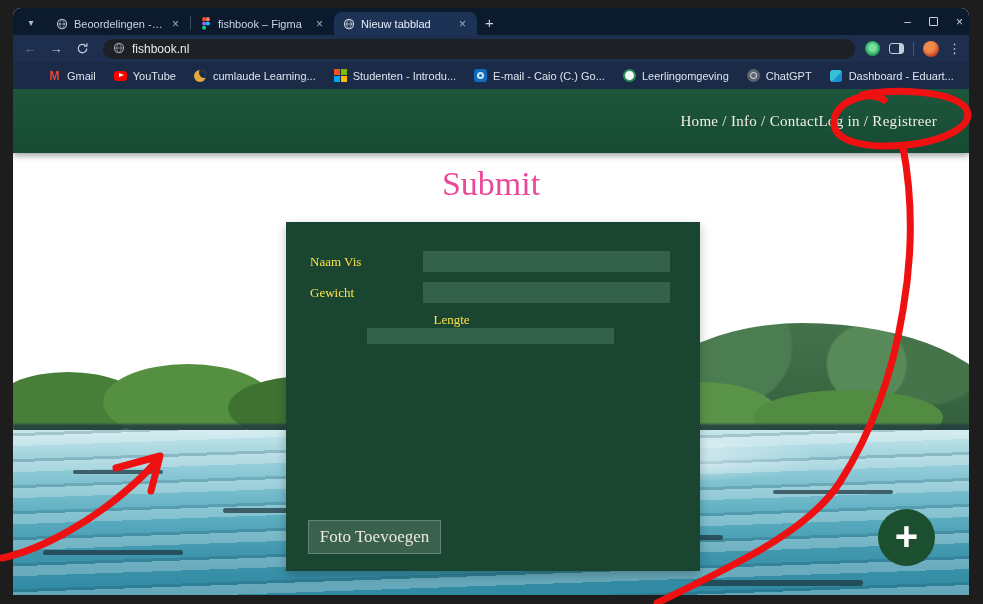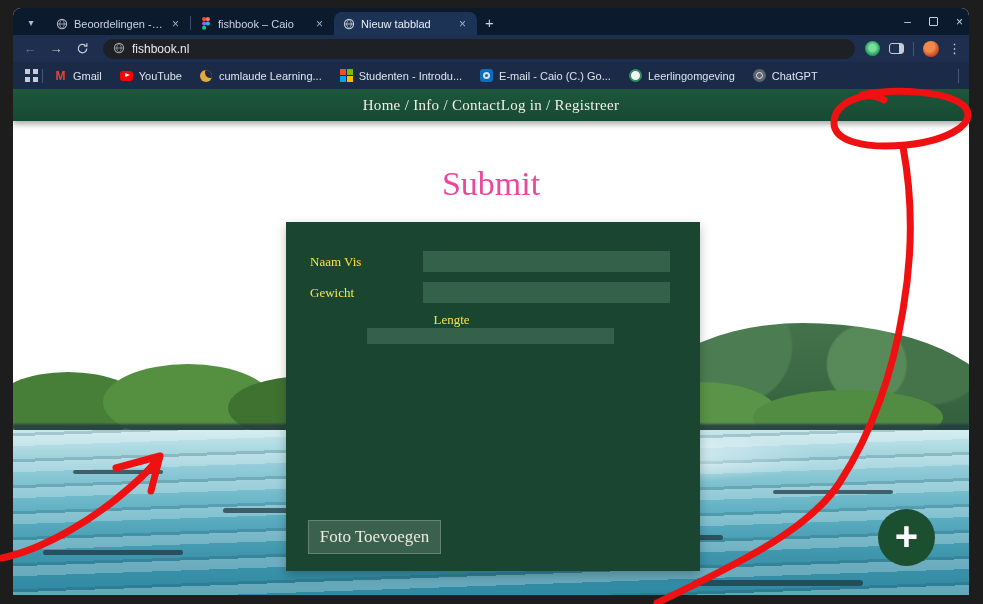--- a/index.html
+++ b/index.html
@@ -59,22 +59,22 @@
   .outlook::after { content:""; position:absolute; inset:3px; border:2px solid #cfe4f7; border-radius:50%; }
   .leerling { width:13px; height:13px; border-radius:50%; background:#f2f5f2; border:2px solid #2c8f60; }
   .gpt { width:13px; height:13px; border-radius:50%; background:#5c6470; position:relative; }
   .gpt::after { content:""; position:absolute; inset:3px; border:1.5px solid #e8e8e8; border-radius:50%; }
   .eduarte { width:12px; height:12px; background:linear-gradient(135deg,#35c2d6 55%,#1f8fd1 55%); border-radius:3px; }
   .bm-spacer { flex:1; }
 
   
   .page { position:relative; height:506px; background:#fff; overflow:hidden;
           font-family:"Liberation Serif","DejaVu Serif",serif; }
-  .site-header { position:relative; height:32px; background:linear-gradient(180deg,#1d573c,#174a33);
-                 display:flex; align-items:center; justify-content:center; padding:0 32px;
+  .site-header { position:relative; height:64px; background:linear-gradient(180deg,#1d573c,#174a33);
+                 display:flex; align-items:center; justify-content:flex-end; padding:0 32px;
                  color:#f1efe7; font-size:15px; letter-spacing:.3px;
                  box-shadow:0 3px 6px rgba(0,0,0,.35); z-index:5; }
   .page-title { position:absolute; left:0; right:0; top:76px; text-align:center; font-size:34px; color:#ec4899; z-index:4; }
 
   
   .scene { position:absolute; left:0; right:0; top:231px; bottom:0; overflow:hidden; z-index:1; background:#fff; }
   .mist { position:absolute; left:490px; top:48px; width:260px; height:75px; border-radius:50% 50% 0 0;
           background:linear-gradient(180deg,#b7c6c2,#9fb5ae); opacity:.75; filter:blur(2px); }
   .hill { position:absolute; left:608px; right:-30px; top:3px; height:118px;
           border-radius:48% 52% 0 0 / 95% 75% 0 0;
@@ -130,21 +130,21 @@
       <div class="tab">
         <span class="fav">
           <svg width="10" height="13" viewBox="0 0 10 14">
               <circle cx="3" cy="2.3" r="2.2" fill="#f24e1e"></circle>
               <circle cx="7" cy="2.3" r="2.2" fill="#ff7262"></circle>
               <circle cx="3" cy="7" r="2.2" fill="#a259ff"></circle>
               <circle cx="7" cy="7" r="2.2" fill="#1abcfe"></circle>
               <circle cx="3" cy="11.6" r="2.2" fill="#0acf83"></circle>
             </svg>
         </span>
-        <span class="title">fishbook – Caio</span>
+        <span class="title">fishbook – Figma</span>
         <span class="close">×</span>
       </div>
       <div class="tab active">
         <span class="fav">
           <svg width="12" height="12" viewBox="0 0 16 16">
               <circle cx="8" cy="8" r="6.2" fill="none" stroke="#c5cdd9" stroke-width="1.4"></circle>
               <path d="M2 8h12M8 2c-4 3.5-4 8.5 0 12 4-3.5 4-8.5 0-12z" fill="none" stroke="#c5cdd9" stroke-width="1.1"></path>
             </svg>
         </span>
         <span class="title">Nieuw tabblad</span>
@@ -225,20 +225,26 @@
         <span class="fav">
             <span class="leerling"></span>
           </span>
         <span>Leerlingomgeving</span>
       </div>
       <div class="bm">
         <span class="fav">
             <span class="gpt"></span>
           </span>
         <span>ChatGPT</span>
+      </div>
+      <div class="bm">
+        <span class="fav">
+            <span class="eduarte"></span>
+          </span>
+        <span>Dashboard - Eduart...</span>
       </div>
       <div class="bm-spacer"></div>
       <span class="v-div"></span>
 
     </div>
 
     <div class="page">
       <div class="site-header">
         <span>Home / Info / Contact</span>
         <span>Log in / Registreer</span>

